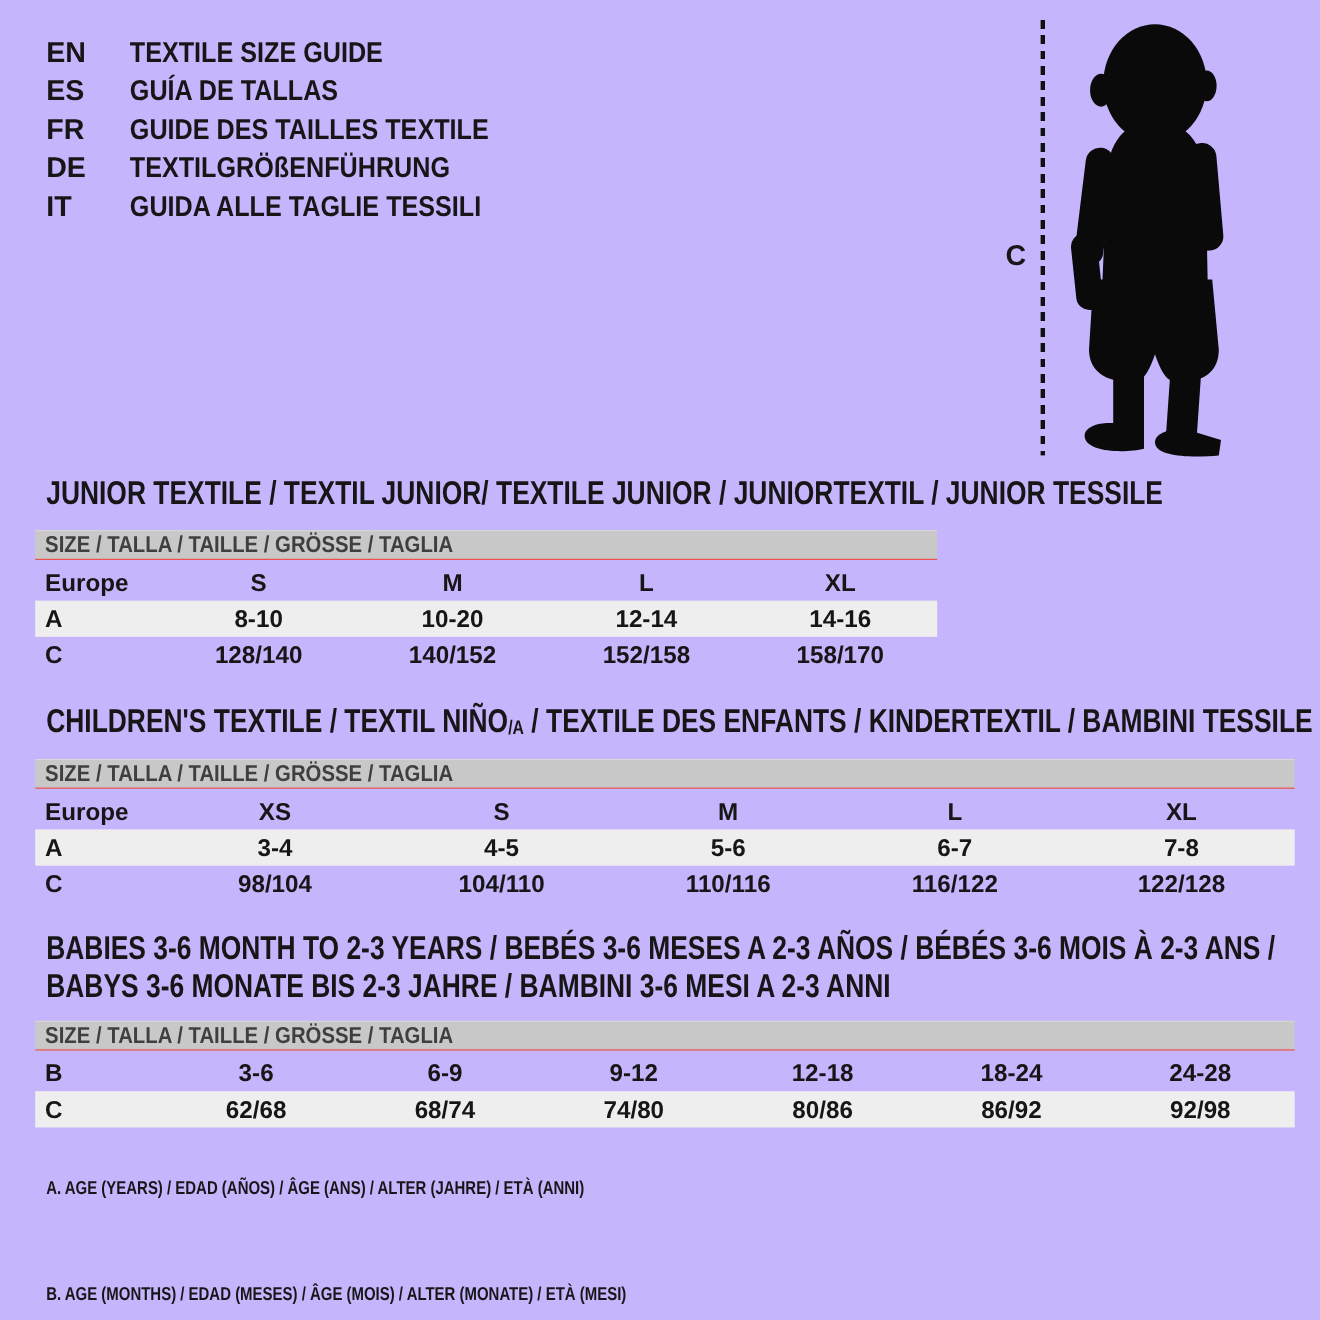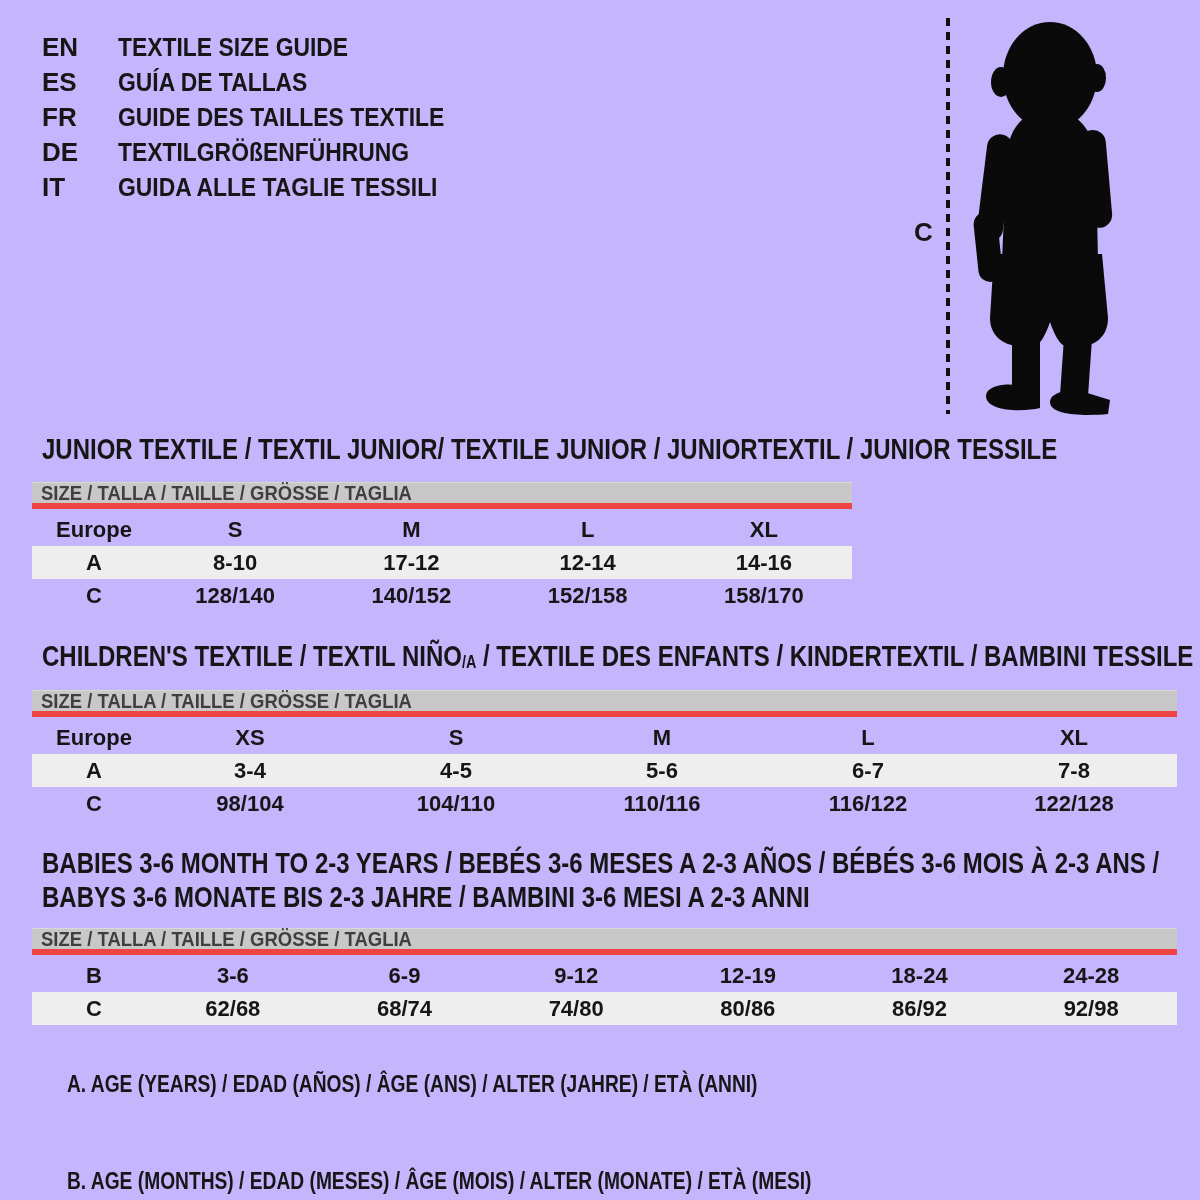--- a/index.html
+++ b/index.html
@@ -28,42 +28,42 @@
   .c-label { left:914px; top:217px; font-size:26px; }
 
   
   .sec-title { font-size:30px; }
   .sub { font-size:0.60em; position:relative; top:0.10em; }
 
   
   .tbl { left:32px; }
   .size-bar {
     height:27px; background:#c8c8c8; color:#3f3f3f;
-    border-top:1px solid #d8d8d8; border-bottom:6px solid #ef4444;
+    border-top:1px solid #d8d8d8; border-bottom:1px solid #ef4444;
     display:flex; align-items:center; padding-left:9px; font-size:21px;
   }
   .rows { margin-top:4px; }
   .row { display:grid; height:33px; align-items:center; font-size:22px; }
-  .row .lab { padding-left:9px; text-align:center; }
+  .row .lab { padding-left:9px; text-align:left; }
   .row .val { text-align:center; }
   .row.shaded { background:#eeeeee; }
   .tbl-junior { width:820px; top:482px; }
   .tbl-junior .row { grid-template-columns:115px repeat(4,1fr); }
   .tbl-children { width:1145px; top:690px; }
   .tbl-children .row { grid-template-columns:115px repeat(5,1fr); }
   .tbl-babies { width:1145px; top:928px; }
   .tbl-babies .row { grid-template-columns:115px repeat(6,1fr); }
 
   .title-junior  { left:42px; top:432px; }
   .title-children{ left:42px; top:639px; }
   .title-babies1 { left:42px; top:846px; }
   .title-babies2 { left:42px; top:880px; }
 
   
-  .legend-line { left:42px; font-size:24px;margin-left:25px; }
+  .legend-line { left:42px; font-size:17px; }
   .legend-a { top:1070px; }
   .legend-b { top:1167px; }
   .legend-c { top:1140px; }
 </style>
 </head>
 <body>
 
 <div class="page">
 
   <div class="abs langs">
@@ -122,21 +122,21 @@
       <div class="row">
         <span class="lab">Europe</span>
         <span class="val">S</span>
         <span class="val">M</span>
         <span class="val">L</span>
         <span class="val">XL</span>
       </div>
       <div class="row shaded">
         <span class="lab">A</span>
         <span class="val">8-10</span>
-        <span class="val">17-12</span>
+        <span class="val">10-20</span>
         <span class="val">12-14</span>
         <span class="val">14-16</span>
       </div>
       <div class="row">
         <span class="lab">C</span>
         <span class="val">128/140</span>
         <span class="val">140/152</span>
         <span class="val">152/158</span>
         <span class="val">158/170</span>
       </div>
@@ -187,21 +187,21 @@
   <div class="abs tbl tbl-babies">
     <div class="size-bar">
       <span class="cond88">SIZE / TALLA / TAILLE / GRÖSSE / TAGLIA</span>
     </div>
     <div class="rows">
       <div class="row">
         <span class="lab">B</span>
         <span class="val">3-6</span>
         <span class="val">6-9</span>
         <span class="val">9-12</span>
-        <span class="val">12-19</span>
+        <span class="val">12-18</span>
         <span class="val">18-24</span>
         <span class="val">24-28</span>
       </div>
       <div class="row shaded">
         <span class="lab">C</span>
         <span class="val">62/68</span>
         <span class="val">68/74</span>
         <span class="val">74/80</span>
         <span class="val">80/86</span>
         <span class="val">86/92</span>

